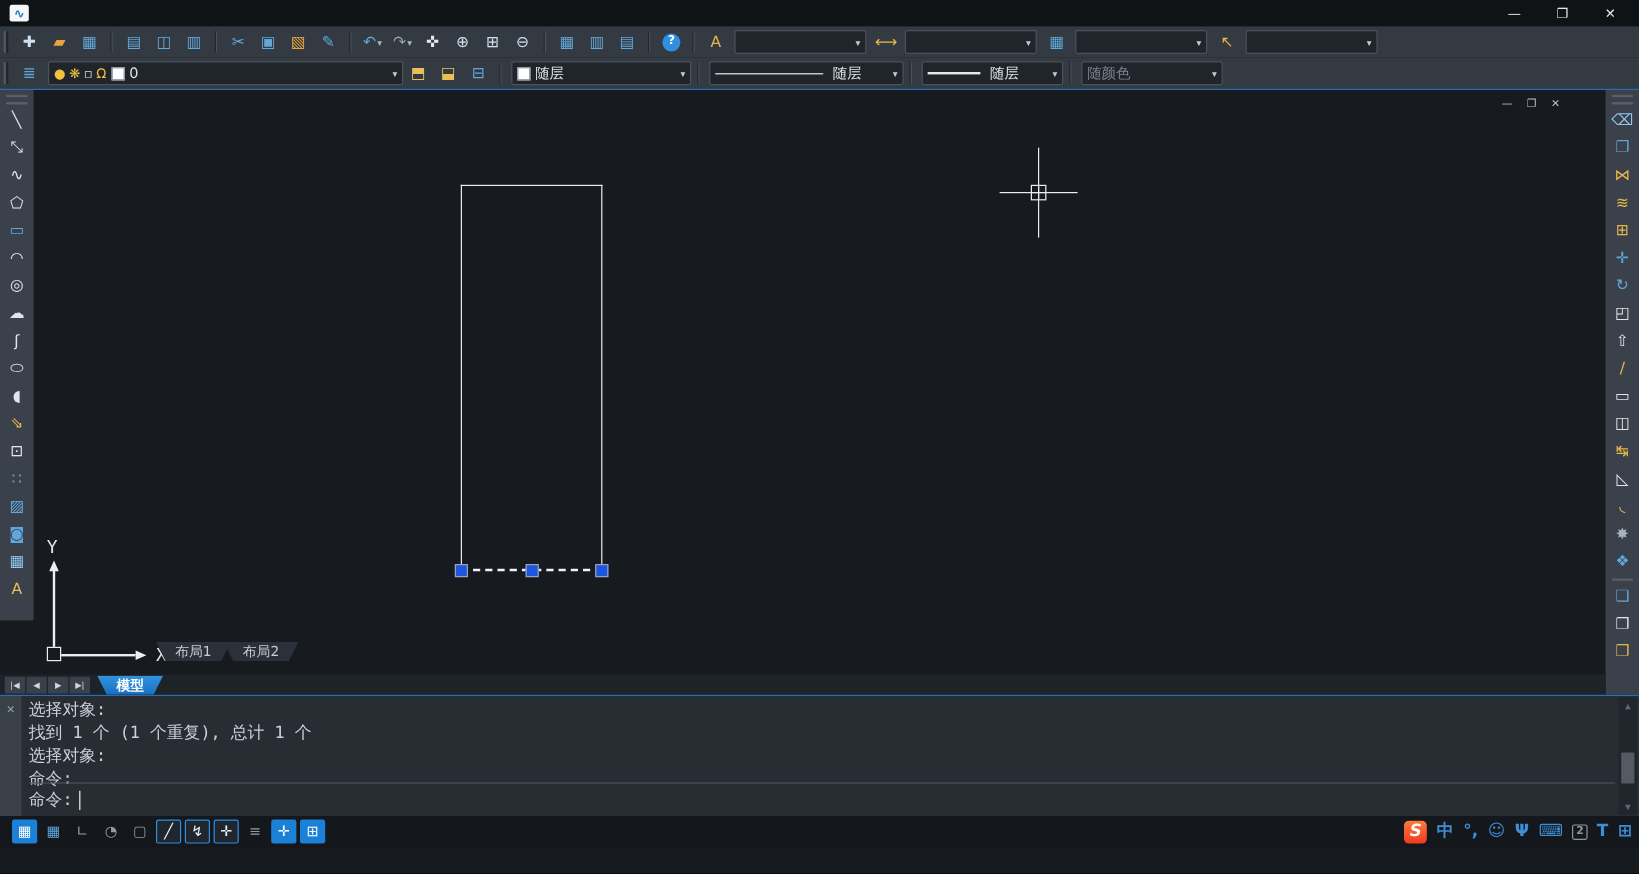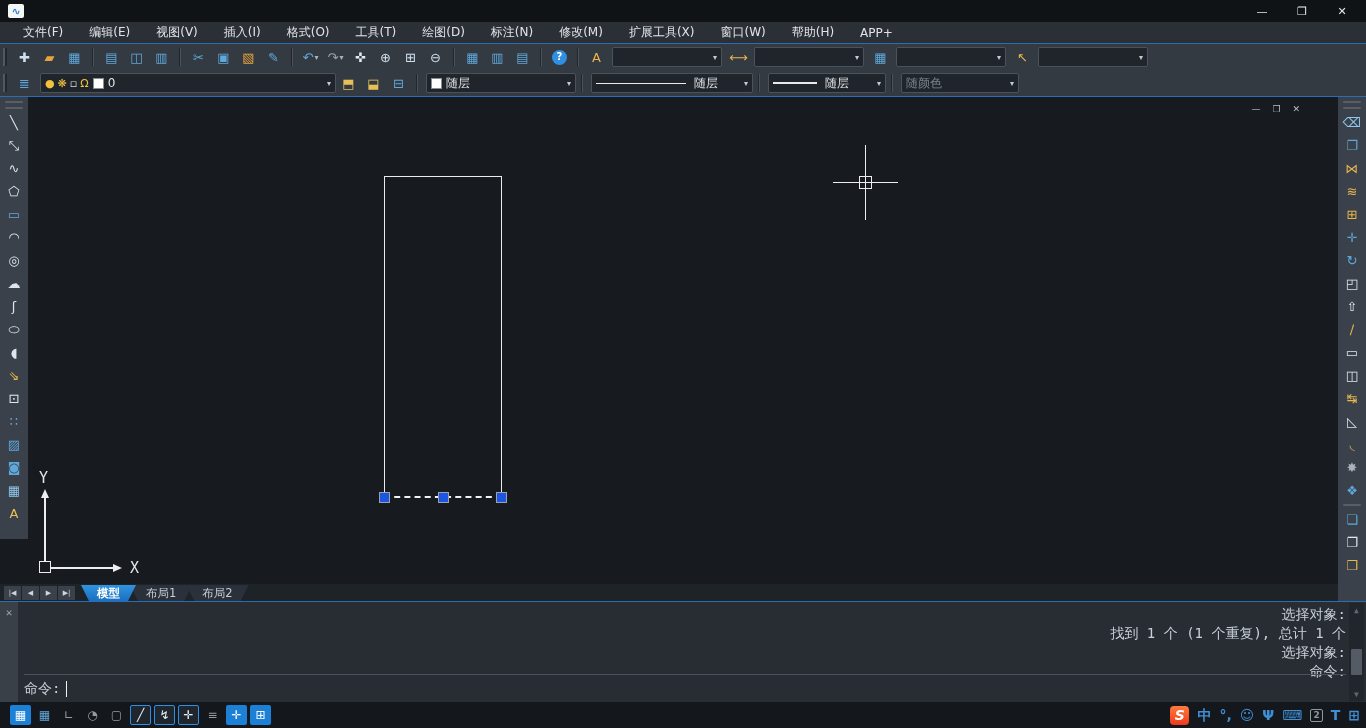--- a/index.html
+++ b/index.html
@@ -74,28 +74,28 @@
   .ucs-label { position:absolute; color:#e4e7ea; font-size:15px; font-family:"DejaVu Sans Mono", monospace; }
   .doc-controls { position:absolute; top:8px; right:38px; display:flex; gap:12px; }
   .doc-btn { color:#b9c0c8; font-size:9px; line-height:1; }
 
   
   .tabbar { position:absolute; left:0; bottom:0; height:17px; width:1338px; background:#1e2328; display:flex; align-items:flex-end; padding-left:4px; }
   .tab-nav { display:flex; gap:1px; margin-right:6px; margin-bottom:1px; }
   .tab-nav-btn { width:17px; height:14px; background:#3a414a; color:#cfd5db; font-size:7px; display:flex; align-items:center; justify-content:center; }
   .tab { height:16px; padding:0 16px; display:flex; align-items:center; font-size:11.5px; color:#c6cdd4; background:#2b313a;
          clip-path:polygon(0 0, 100% 0, calc(100% - 8px) 100%, 8px 100%); margin-right:-6px; }
-  .tab.active { background:linear-gradient(#3094e0,#1a6fc0); color:#fff; font-weight:bold; z-index:2; }
+  .tab.active { background:linear-gradient(#3094e0,#1a6fc0); color:#fff; font-weight:bold; z-index:2;margin-top:28px; }
 
   
   .command { position:relative; height:101px; background:#282d34; border-top:1px solid #2a6db5;
              font-family:"DejaVu Sans Mono", monospace; }
   .cmd-close { position:absolute; left:0; top:0; bottom:0; width:18px; background:#394048; color:#9aa2ab;
                font-size:11px; text-align:center; padding-top:4px; }
-  .cmd-history { position:absolute; left:24px; top:3px; right:20px;text-align:right; }
+  .cmd-history { position:absolute; left:24px; top:3px; right:20px; }
   .cmd-line { color:#c9d0d8; font-size:14px; line-height:19px; white-space:pre; }
   .cmd-input { position:absolute; left:24px; right:20px; bottom:4px; border-top:1px solid #4a515a; padding-top:5px;
                color:#c9d0d8; font-size:14px; display:flex; align-items:center; }
   .cursor { width:1px; height:16px; background:#eef1f4; margin-left:6px; animation:blink 1s steps(1) infinite; }
   @keyframes blink { 50% { opacity:0; } }
   .cmd-scroll { position:absolute; right:2px; top:1px; bottom:1px; width:15px; background:#21262c; display:flex; flex-direction:column; align-items:center; }
   .scroll-btn { color:#5f6771; font-size:8px; height:14px; display:flex; align-items:center; }
   .scroll-track { flex:1; width:100%; position:relative; }
   .scroll-thumb { position:absolute; left:2px; right:2px; top:45%; height:26px; background:#545b64; border-radius:1px; }
 
@@ -127,36 +127,20 @@
         </div>
         <div class="win-btn">
           <span class="glyph">❐</span>
         </div>
         <div class="win-btn">
           <span class="glyph">✕</span>
         </div>
       </div>
   </div>
 
-  <div class="menubar">
-
-  <div class="menu-item">文件(F)</div>
-      <div class="menu-item">编辑(E)</div>
-      <div class="menu-item">视图(V)</div>
-      <div class="menu-item">插入(I)</div>
-      <div class="menu-item">格式(O)</div>
-      <div class="menu-item">工具(T)</div>
-      <div class="menu-item">绘图(D)</div>
-      <div class="menu-item">标注(N)</div>
-      <div class="menu-item">修改(M)</div>
-      <div class="menu-item">扩展工具(X)</div>
-      <div class="menu-item">窗口(W)</div>
-      <div class="menu-item">帮助(H)</div>
-      <div class="menu-item">APP+</div>
-    </div>
 
   <div class="tb row1">
     <div class="hgrip"></div>
     <div class="tb-icons">
 
     <div class="tb-btn" style="color: rgb(207, 224, 238);">
           <span class="glyph">✚</span>
         </div>
         <div class="tb-btn" style="color: rgb(232, 164, 60);">
           <span class="glyph">▰</span>

